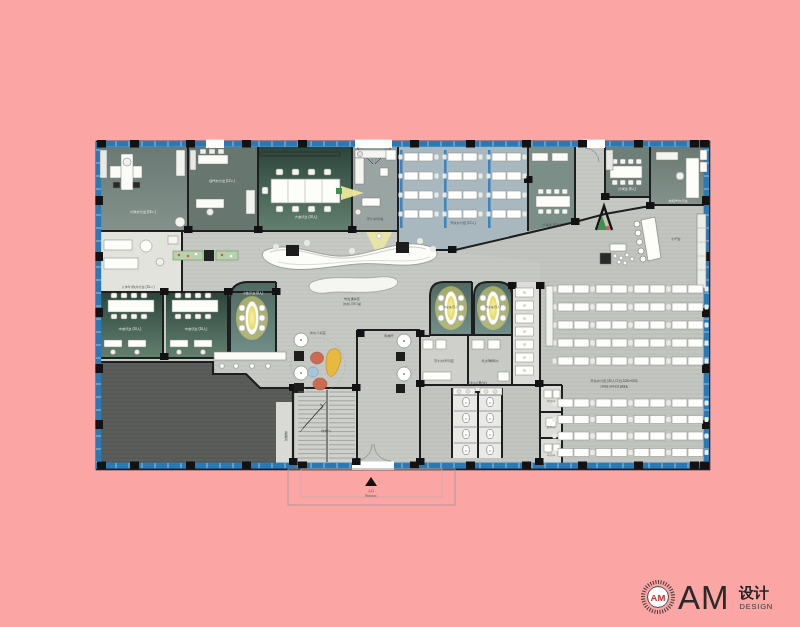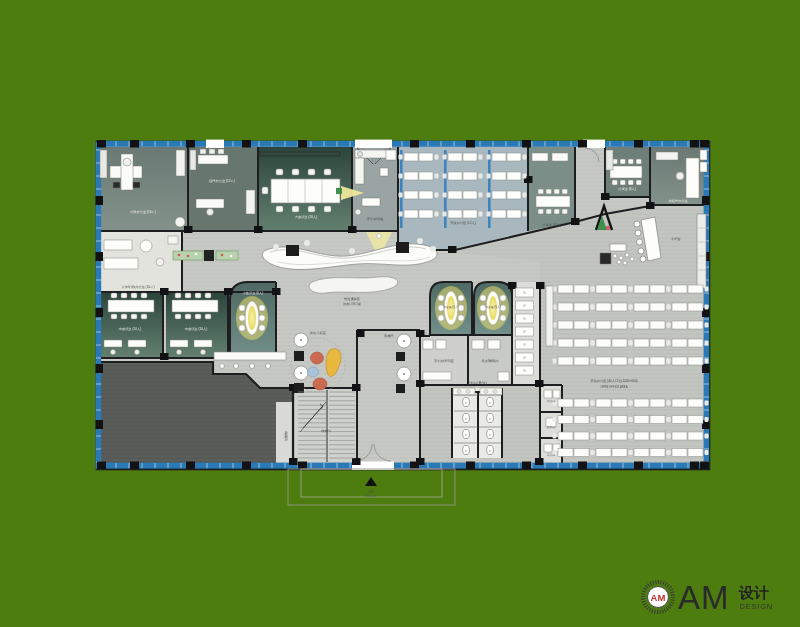--- a/index.html
+++ b/index.html
@@ -1,17 +1,17 @@
 <!DOCTYPE html>
 <html><head>
 <meta charset="utf-8">
 <style>
   html,body{margin:0;padding:0;background:#ffffff;}
   body{font-family:"Liberation Sans", sans-serif;}
-  .stage{position:relative;width:800px;height:627px;background:#4d7c0f;overflow:hidden;}
+  .stage{position:relative;width:800px;height:627px;background:#fca5a5;overflow:hidden;}
   svg text{user-select:none;}
   .tiny{font-size:3.2px;fill:#474a48;}
   .tiny2{font-size:2.8px;fill:#555856;}
   .lbl-light{fill:#f2f2ea;}
 </style>
 </head>
 <body>
 
 <div class="stage">
 <svg width="800" height="627" viewBox="0 0 800 627">

